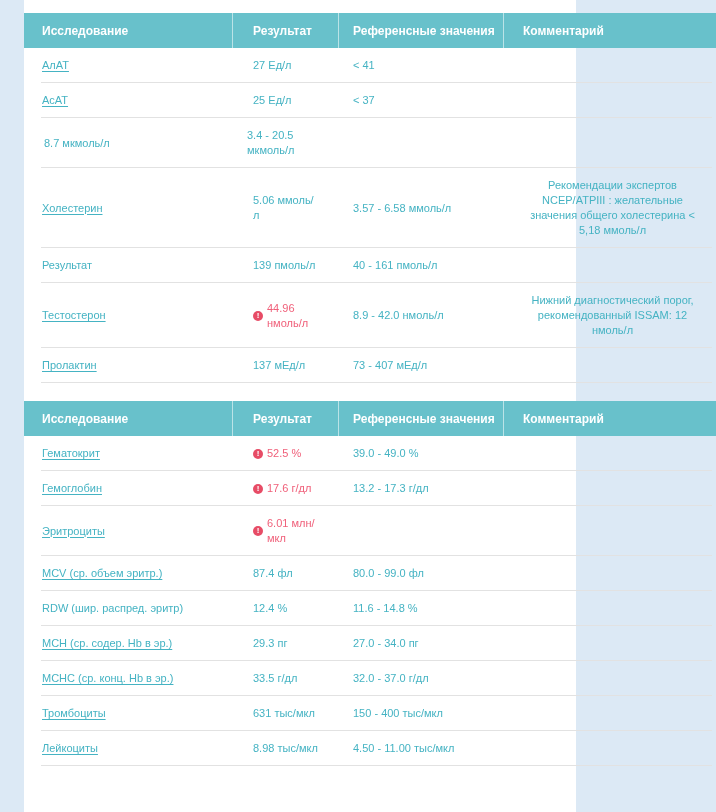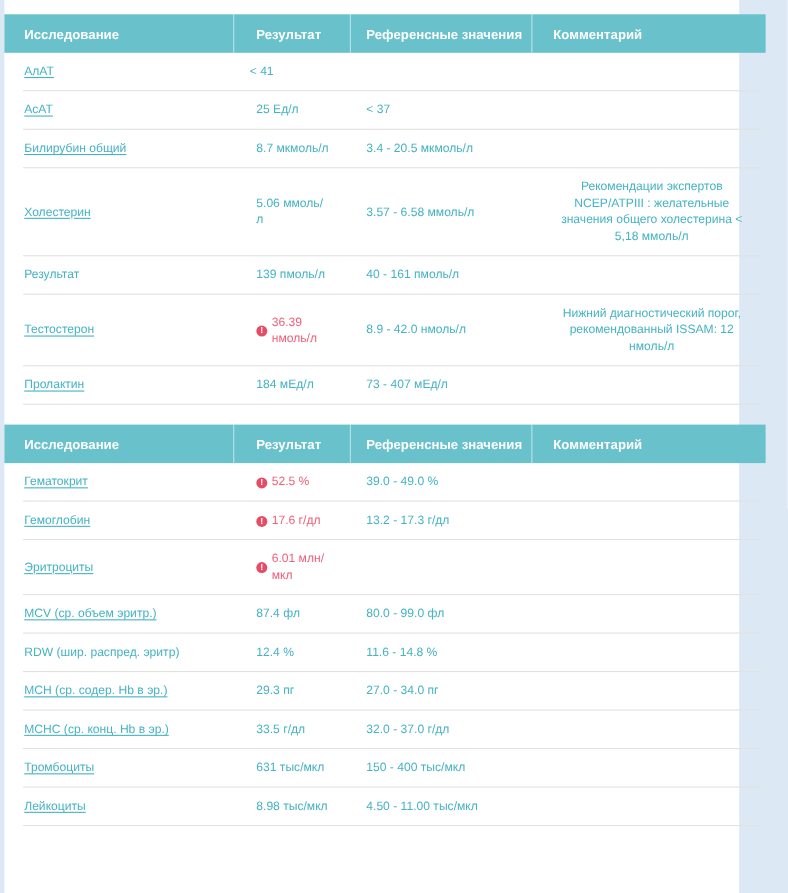--- a/index.html
+++ b/index.html
@@ -16,22 +16,22 @@
   html,body{width:716px;height:812px;overflow:hidden;}
   body{
     background:var(--page-bg);
     font-family:"Liberation Sans","DejaVu Sans",sans-serif;
     font-size:11px;
     color:var(--accent-text);
     position:relative;
   }
   .card{
     position:absolute;
-    left:4px;top:0;
-    width:668px;height:812px;
+    left:24px;top:0;
+    width:552px;height:812px;
     background:var(--card-bg);
     padding-top:13px;
   }
   .table{width:692px;}
   .table + .table{margin-top:18px;}
   .thead{
     display:grid;
     grid-template-columns:209px 106px 165px 1fr;
     background:var(--header-bg);
     height:35px;
@@ -96,40 +96,41 @@
           <div class="hcell col0">Исследование</div>
           <div class="hcell col1">Результат</div>
           <div class="hcell col2">Референсные значения</div>
           <div class="hcell col3">Комментарий</div>
         </div>
     <div class="tbody">
   <div class="row">
     <div class="cell c-name">
       <a class="test-link">АлАТ</a>
     </div>
+    <div class="cell c-result">
+
+      <span class="result-text">27 Ед/л</span>
+    </div>
     <div class="cell c-ref">&lt; 41</div>
     <div class="cell c-comment"></div>
   </div>
 
   <div class="row">
     <div class="cell c-name">
       <a class="test-link">АсАТ</a>
     </div>
     <div class="cell c-result">
 
       <span class="result-text">25 Ед/л</span>
     </div>
     <div class="cell c-ref">&lt; 37</div>
     <div class="cell c-comment"></div>
   </div>
 
   <div class="row">
-    <div class="cell c-name">
-      <a class="test-link">Билирубин общий</a>
-    </div>
     <div class="cell c-result">
 
       <span class="result-text">8.7 мкмоль/л</span>
     </div>
     <div class="cell c-ref">3.4 - 20.5 мкмоль/л</div>
     <div class="cell c-comment"></div>
   </div>
 
   <div class="row">
     <div class="cell c-name">
@@ -154,33 +155,33 @@
     <div class="cell c-ref">40 - 161 пмоль/л</div>
     <div class="cell c-comment"></div>
   </div>
 
   <div class="row">
     <div class="cell c-name">
       <a class="test-link">Тестостерон</a>
     </div>
     <div class="cell c-result">
       <span class="flag">!</span>
-      <span class="result-text out-of-range">36.39 нмоль/л</span>
+      <span class="result-text out-of-range">44.96 нмоль/л</span>
     </div>
     <div class="cell c-ref">8.9 - 42.0 нмоль/л</div>
     <div class="cell c-comment">Нижний диагностический порог, рекомендованный ISSAM: 12 нмоль/л</div>
   </div>
 
   <div class="row">
     <div class="cell c-name">
       <a class="test-link">Пролактин</a>
     </div>
     <div class="cell c-result">
 
-      <span class="result-text">184 мЕд/л</span>
+      <span class="result-text">137 мЕд/л</span>
     </div>
     <div class="cell c-ref">73 - 407 мЕд/л</div>
     <div class="cell c-comment"></div>
   </div>
 </div>
   </section>
 
   <section class="table">
     <div class="thead">
           <div class="hcell col0">Исследование</div>

